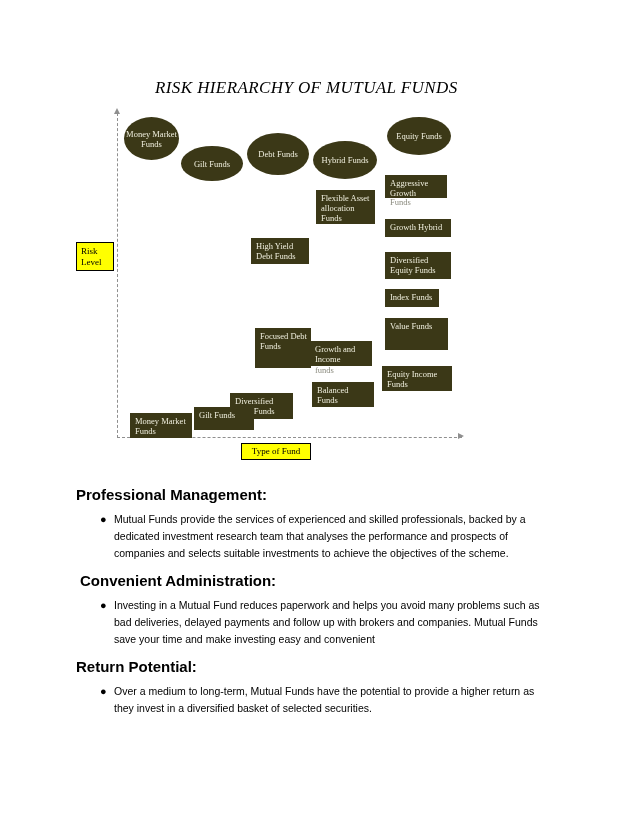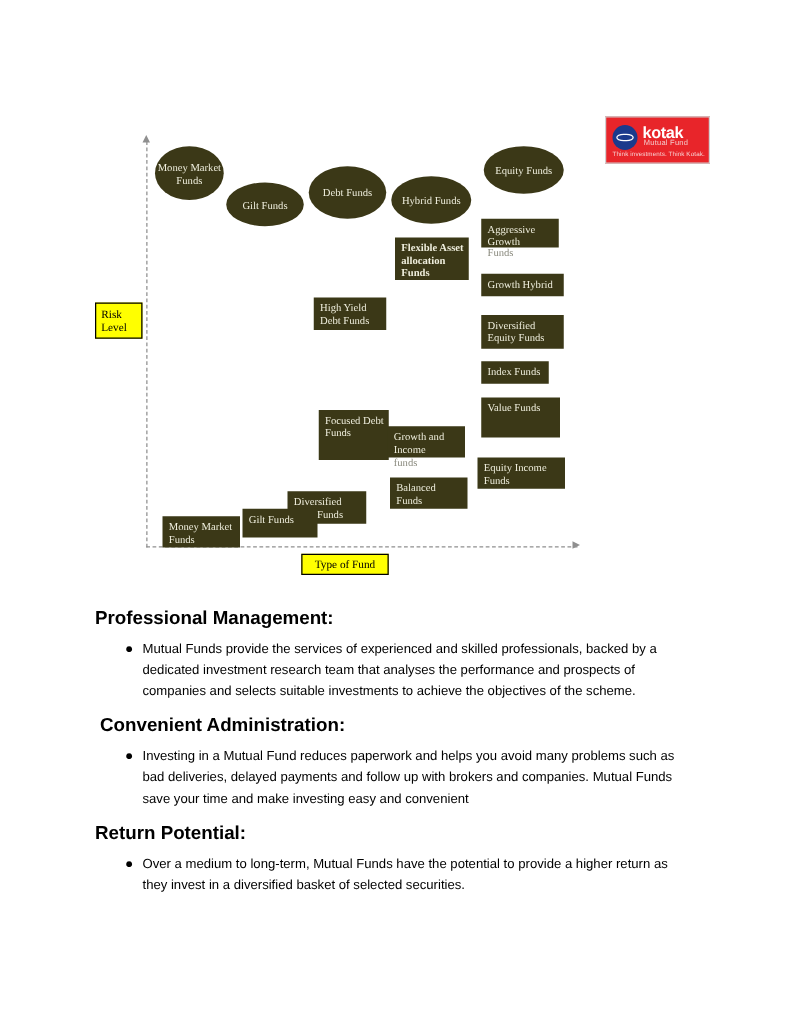--- a/index.html
+++ b/index.html
@@ -236,27 +236,22 @@
     font-size: 10.5px;
     line-height: 17px;
     color: #000000;
   }
 </style>
 </head>
 <body>
 
 <div id="diagram">
 
-
-  <div id="kotak-logo">
-    <span class="logo-mark"></span>
-    <span class="logo-word">kotak</span>
-    <span class="logo-sub">Mutual Fund</span>
-    <span class="logo-tag">Think investments. Think Kotak.</span>
-  </div>
+  <div id="chart-title">RISK HIERARCHY OF MUTUAL FUNDS</div>
+
 
   <div class="arrow-up"></div>
   <div class="axis-line" id="y-axis"></div>
   <div class="axis-line" id="x-axis"></div>
   <div class="arrow-right"></div>
 
   <div class="axis-label" id="risk-level-label">
     <span>Risk Level</span>
   </div>
   <div class="axis-label" id="type-of-fund-label">
@@ -272,21 +267,21 @@
       </div>
       <div class="node ellipse" style="left: 247px; top: 133px; width: 62px; height: 42px;">
         <span class="node-text">Debt Funds</span>
       </div>
       <div class="node ellipse" style="left: 313px; top: 141px; width: 64px; height: 38px;">
         <span class="node-text">Hybrid Funds</span>
       </div>
       <div class="node ellipse" style="left: 387px; top: 117px; width: 64px; height: 38px;">
         <span class="node-text">Equity Funds</span>
       </div>
-      <div class="node rect" style="left: 316px; top: 190px; width: 59px; height: 34px; font-weight: bold;">
+      <div class="node rect" style="left: 316px; top: 190px; width: 59px; height: 34px;">
         <span class="node-text">Flexible Asset allocation Funds</span>
       </div>
       <div class="node rect" style="left: 251px; top: 238px; width: 58px; height: 26px;">
         <span class="node-text">High Yield Debt Funds</span>
       </div>
       <div class="node rect" style="left: 255px; top: 328px; width: 56px; height: 40px;">
         <span class="node-text">Focused Debt Funds</span>
       </div>
       <div class="node rect" style="left: 310px; top: 341px; width: 62px; height: 25px;">
         <span class="node-text">Growth and Income</span>

